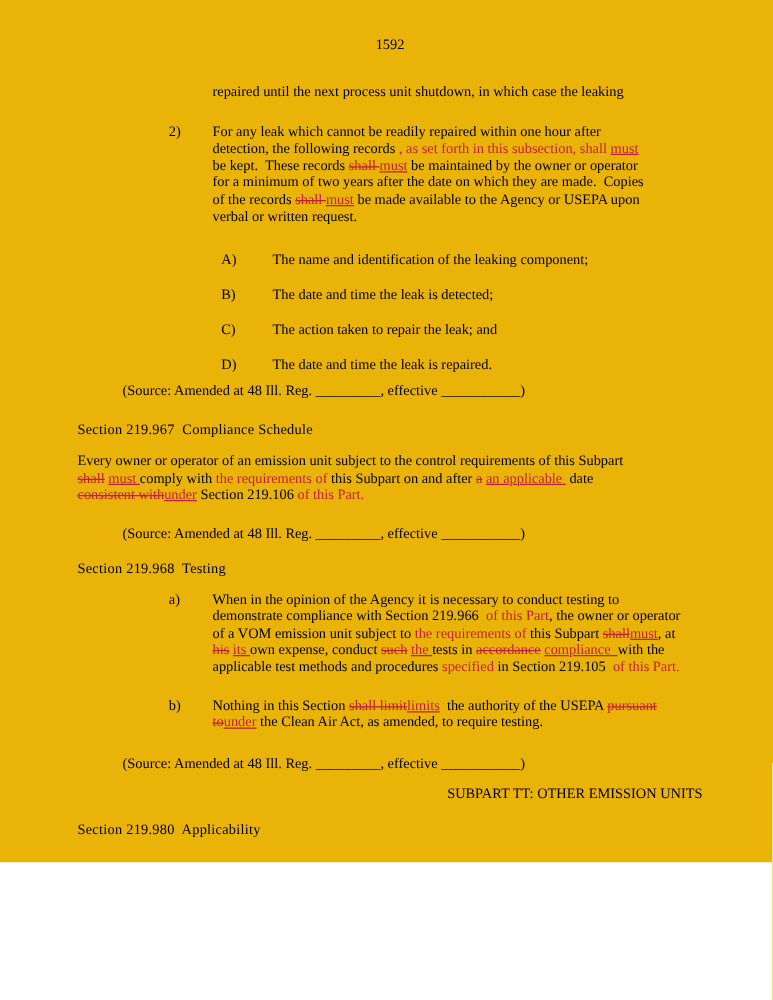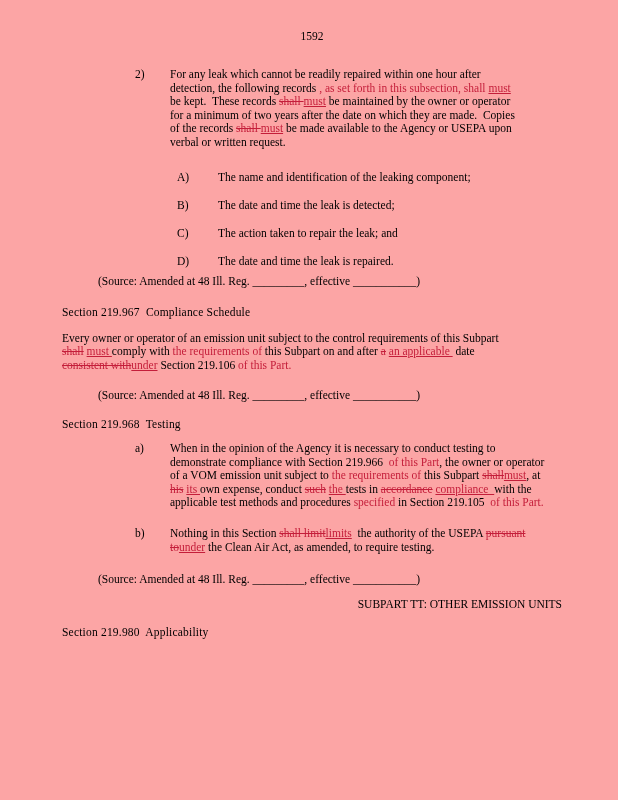--- a/index.html
+++ b/index.html
@@ -1,20 +1,20 @@
 <!DOCTYPE html>
 <html style="--edit-red: #c41e3a;"><head>
 <meta charset="utf-8">
 <style>
   html,body{margin:0;padding:0;background:#ffffff;}
   .page{
     position:relative;
-    width:618px;height:800px;
+    width:618px;height:690px;
     margin:0 auto;
-    background:#fca5a5;
+    background:#eab308;
     box-sizing:border-box;
     padding:30px 56px 12px 62px;
     font-family:"Liberation Serif","DejaVu Serif",serif;
     font-size:11.5px;
     color:#000;
     overflow:hidden;
   }
   .pagenum{text-align:center;margin-bottom:26px;}
   .block{margin:0;}
   .ln{white-space:pre;line-height:13.6px;height:13.6px;}
@@ -39,20 +39,21 @@
   .mb19{margin-bottom:19px;} .mb21{margin-bottom:21px;}
 </style>
 </head>
 <body>
 
 <div class="page">
 
   <div class="pagenum">1592</div>
 
   <div class="block ind-cont mb18">
+      <div class="ln"><span class="s-k">repaired until the next process unit shutdown, in which case the leaking</span></div>
     </div>
 
   <div class="block row ind-item mb21">
     <span class="lbl">2)</span>
     <span class="txt">
         <div class="ln"><span class="s-k">For any leak which cannot be readily repaired within one hour after</span></div>
         <div class="ln"><span class="s-k">detection, the following records </span><span class="s-r">, as set forth in this subsection, shall</span><span class="s-k"> </span><span class="s-ru">must</span></div>
         <div class="ln"><span class="s-k">be kept.  These records </span><span class="s-rs">shall </span><span class="s-ru">must</span><span class="s-k"> be maintained by the owner or operator</span></div>
         <div class="ln"><span class="s-k">for a minimum of two years after the date on which they are made.  Copies</span></div>
         <div class="ln"><span class="s-k">of the records </span><span class="s-rs">shall </span><span class="s-ru">must</span><span class="s-k"> be made available to the Agency or USEPA upon</span></div>

